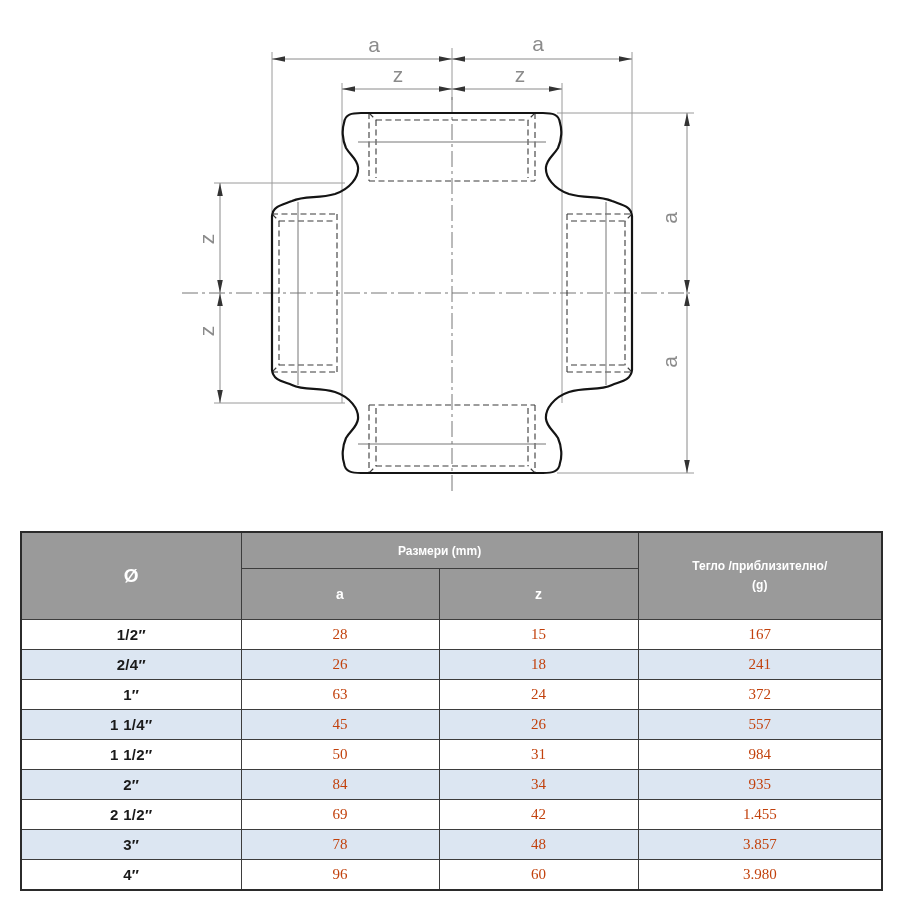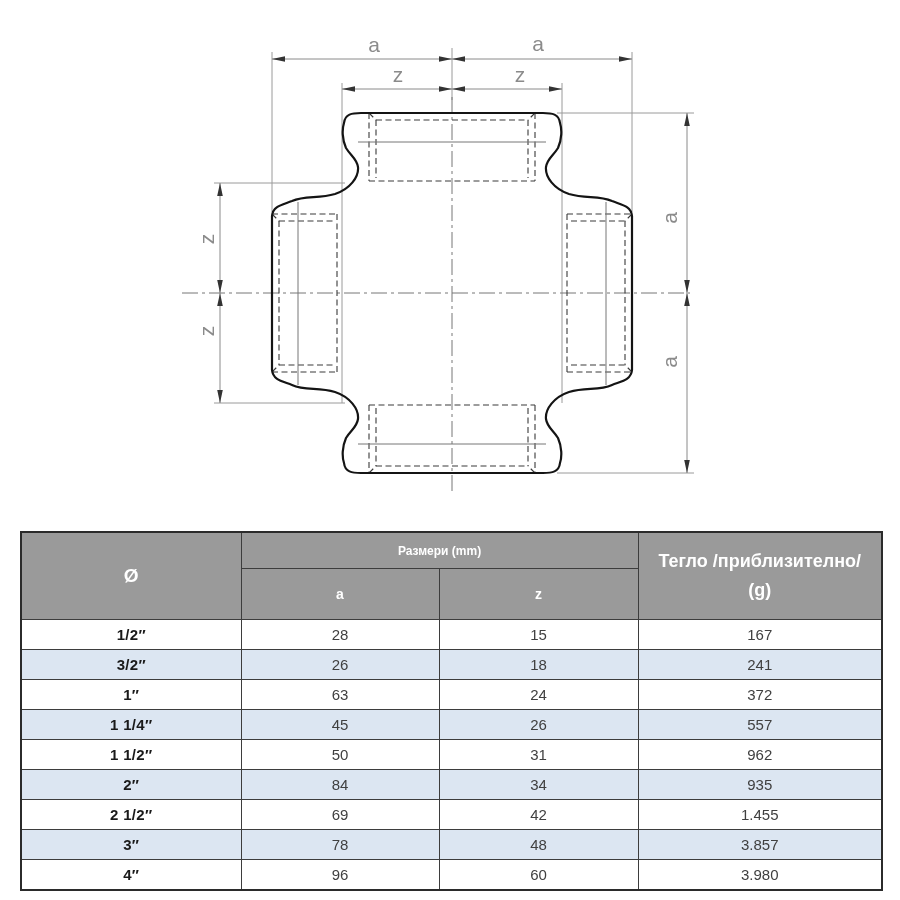--- a/index.html
+++ b/index.html
@@ -22,25 +22,25 @@
     border-collapse:collapse; table-layout:fixed;
     border:2px solid #2b2b2b;
   }
   .spec-table th, .spec-table td {
     border:1px solid #3d3d3d; text-align:center; vertical-align:middle; padding:0;
   }
   .spec-table thead th { background:#9a9a9a; color:#ffffff; font-weight:bold; }
   .hdr-dia   { font-size:19px; }
   .hdr-dim   { font-size:12px; height:35px; }
   .hdr-sub   { font-size:14px; height:50px; }
-  .hdr-weight{ font-size:18px; line-height:1.6; }
+  .hdr-weight{ font-size:12px; line-height:1.6; }
   .spec-table tbody tr { height:30px; background:#ffffff;padding-left:20px; }
   .spec-table tbody tr:nth-child(even) { background:#dce6f2; }
   td.size { font-weight:bold; font-size:15px; color:#1a1a1a; letter-spacing:0.3px; }
-  td.num  { font-size:15px; color:#404040; }
+  td.num  { font-size:15px; color:#c2410c;font-family:Liberation Serif, serif; }
 </style>
 </head>
 <body>
 
 <div class="drawing-wrap">
   <svg width="900" height="531" viewBox="0 0 900 531">
 
     <g stroke="#9a9a9a" stroke-width="1">
       <line x1="272" y1="52" x2="272" y2="212"></line>
       <line x1="632" y1="52" x2="632" y2="212"></line>
@@ -195,42 +195,42 @@
     </tr>
   </thead>
   <tbody>
     <tr>
       <td class="size">1/2″</td>
       <td class="num">28</td>
       <td class="num">15</td>
       <td class="num">167</td>
     </tr>
     <tr>
-      <td class="size">3/2″</td>
+      <td class="size">2/4″</td>
       <td class="num">26</td>
       <td class="num">18</td>
       <td class="num">241</td>
     </tr>
     <tr>
       <td class="size">1″</td>
       <td class="num">63</td>
       <td class="num">24</td>
       <td class="num">372</td>
     </tr>
     <tr>
       <td class="size">1 1/4″</td>
       <td class="num">45</td>
       <td class="num">26</td>
       <td class="num">557</td>
     </tr>
     <tr>
       <td class="size">1 1/2″</td>
       <td class="num">50</td>
       <td class="num">31</td>
-      <td class="num">962</td>
+      <td class="num">984</td>
     </tr>
     <tr>
       <td class="size">2″</td>
       <td class="num">84</td>
       <td class="num">34</td>
       <td class="num">935</td>
     </tr>
     <tr>
       <td class="size">2 1/2″</td>
       <td class="num">69</td>

